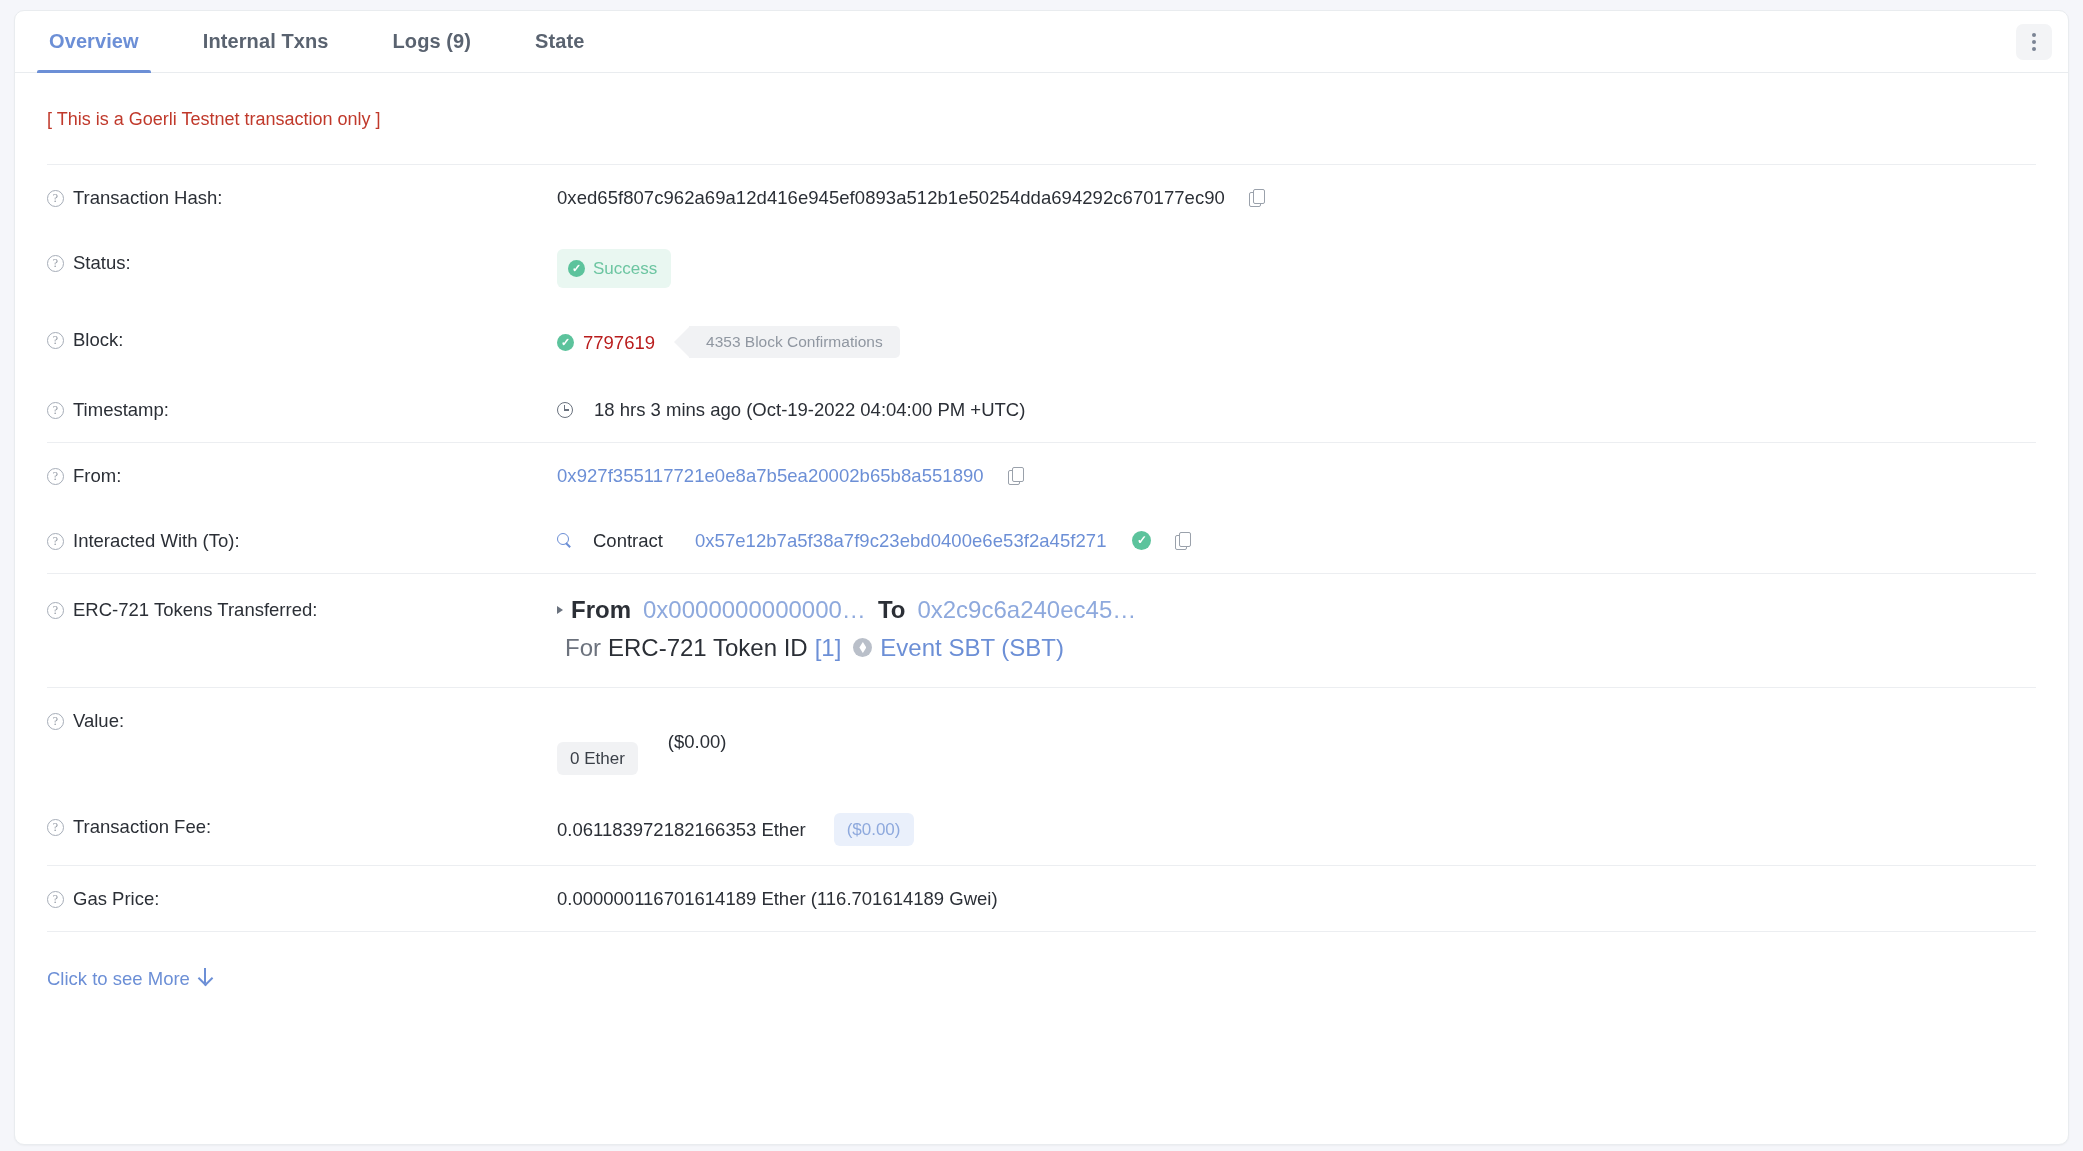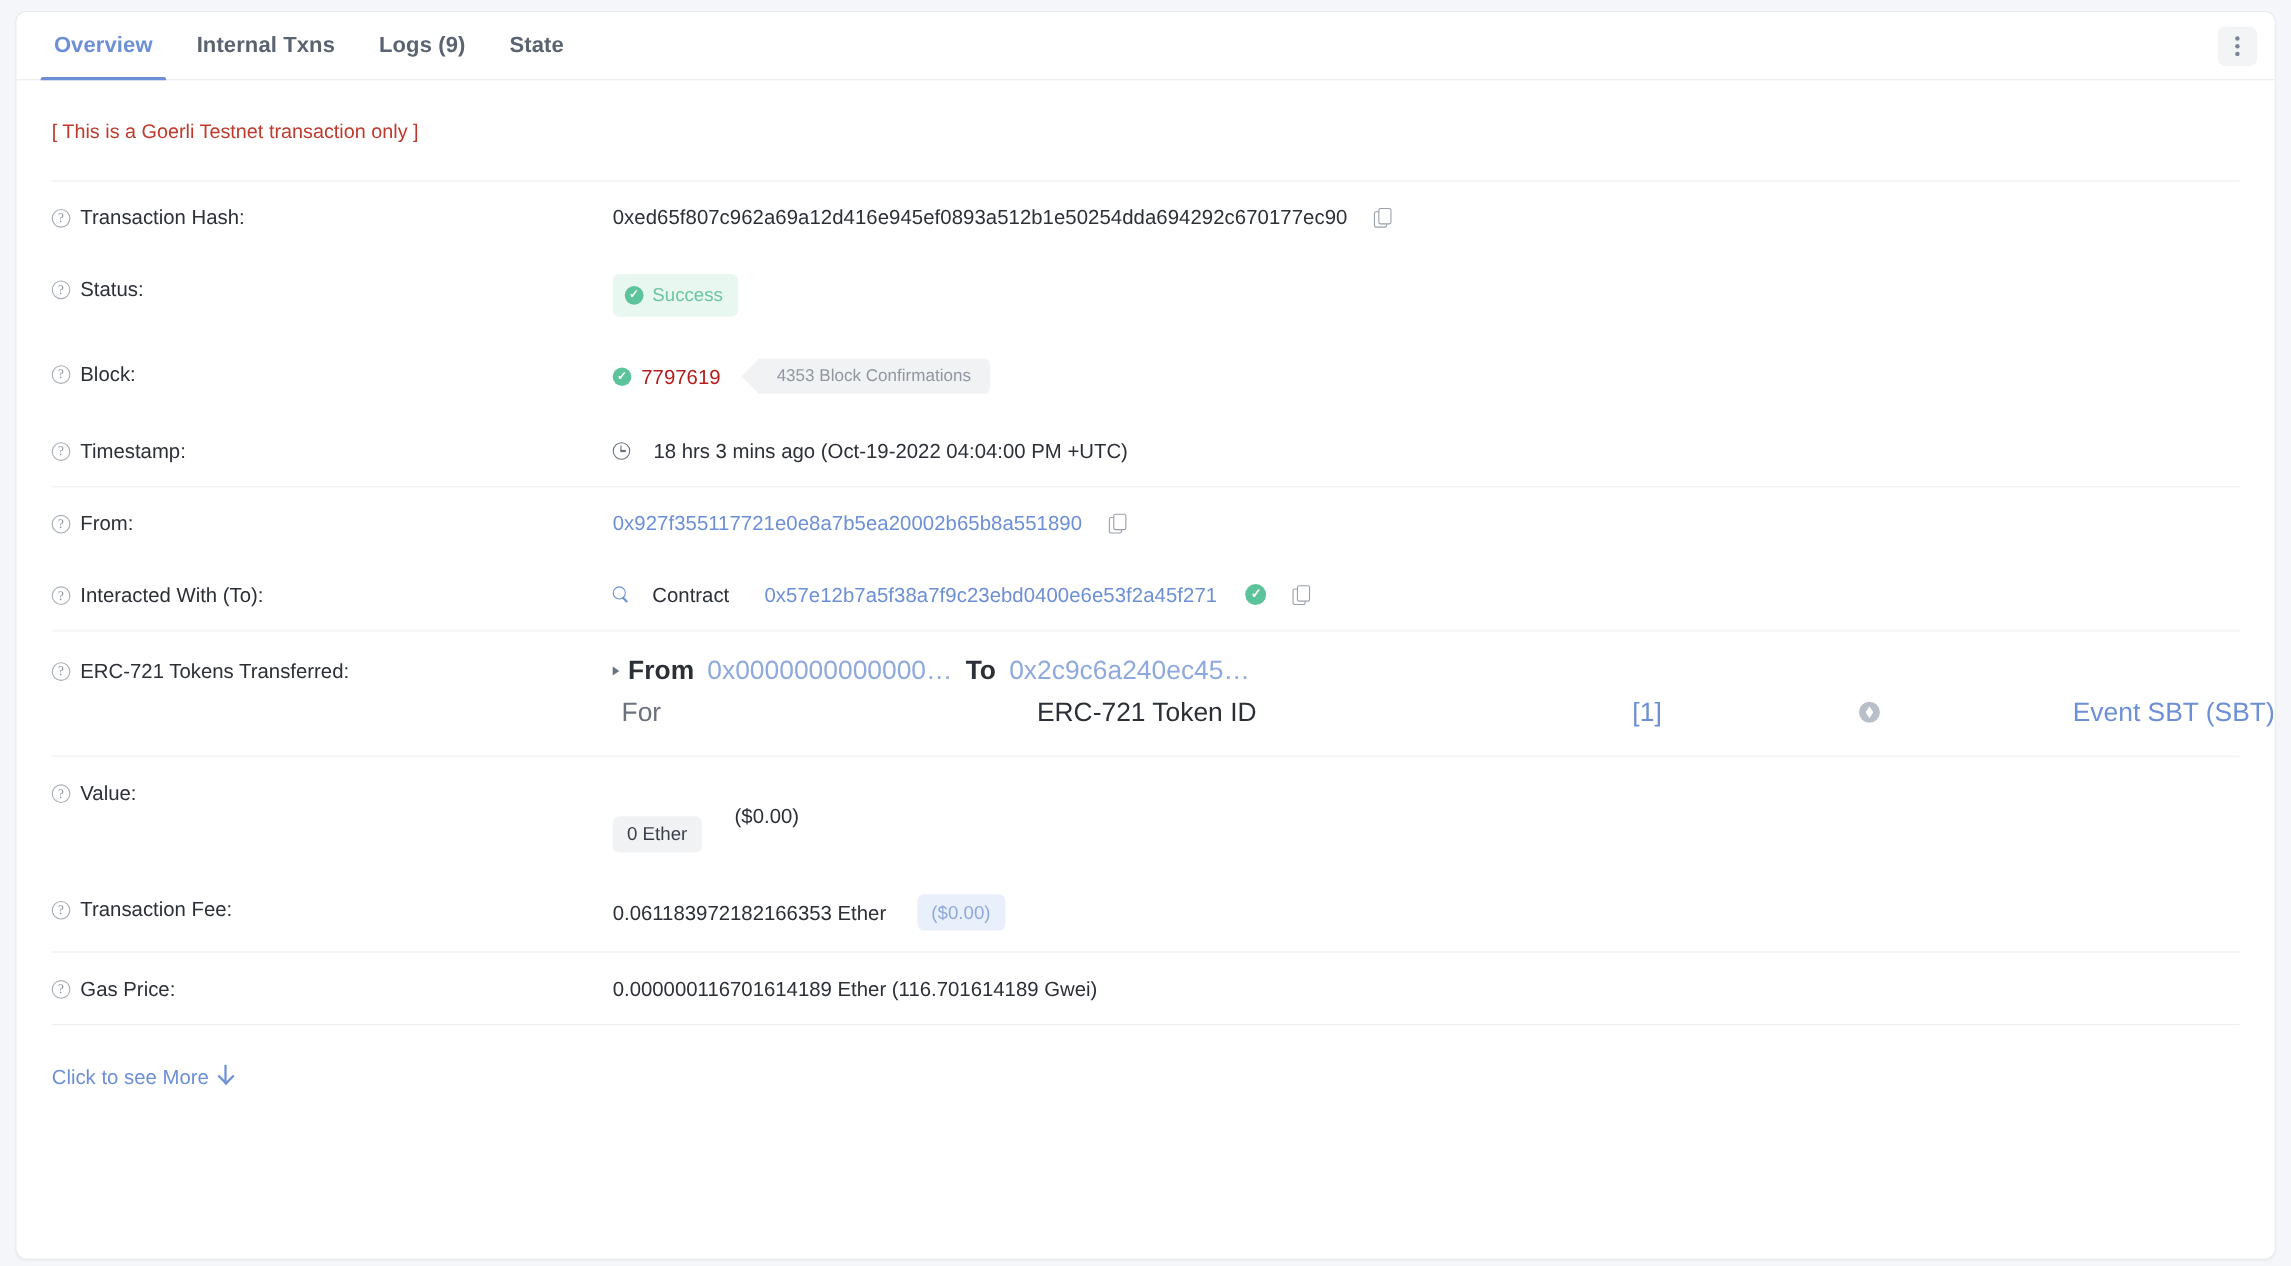--- a/index.html
+++ b/index.html
@@ -31,20 +31,21 @@
   }
 
   
   .tabbar {
     position: relative;
     height: 62px;
     border-bottom: 1px solid #e9ecef;
     display: flex;
     align-items: stretch;
     padding: 0 14px;
+    gap: 24px;
   }
   .tab {
     display: flex;
     align-items: center;
     font-size: 20px;
     font-weight: bold;
     color: #5a6370;
     padding: 0 20px;
     cursor: pointer;
     position: relative;
@@ -274,21 +275,21 @@
     background: #5cc39c;
     color: #fff;
     font-size: 12px;
     font-weight: bold;
     margin-left: 14px;
     vertical-align: -3px;
   }
 
   
   .token-line { display: flex; align-items: center; font-size: 24px; }
-  .token-line + .token-line { margin-top: 11px; padding-left: 8px; justify-content: space-between; }
+  .token-line + .token-line { margin-top: 11px; padding-left: 8px; }
   .caret {
     width: 0; height: 0;
     border-left: 6px solid #6a727e;
     border-top: 4.5px solid transparent;
     border-bottom: 4.5px solid transparent;
     margin-right: 8px;
     cursor: pointer;
   }
   .tk-bold { font-weight: bold; color: #2b2f36; }
   .tk-mut  { color: #6c727d; }

